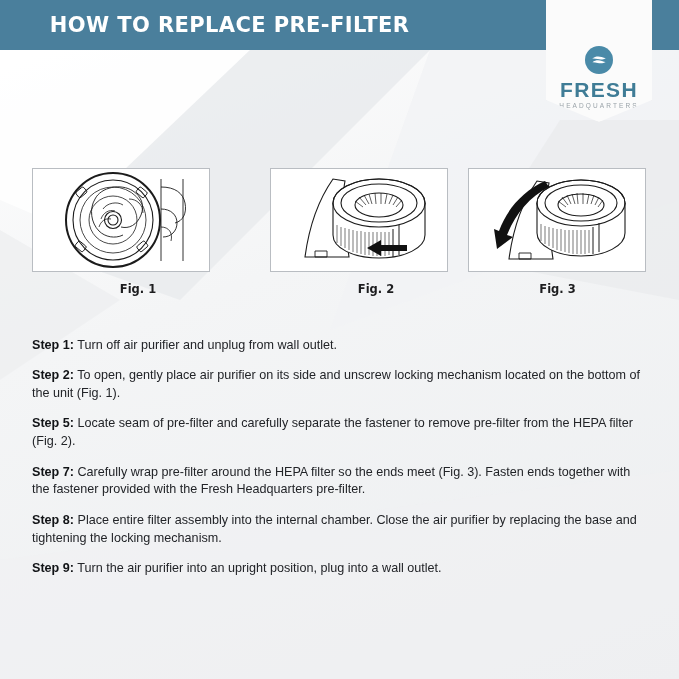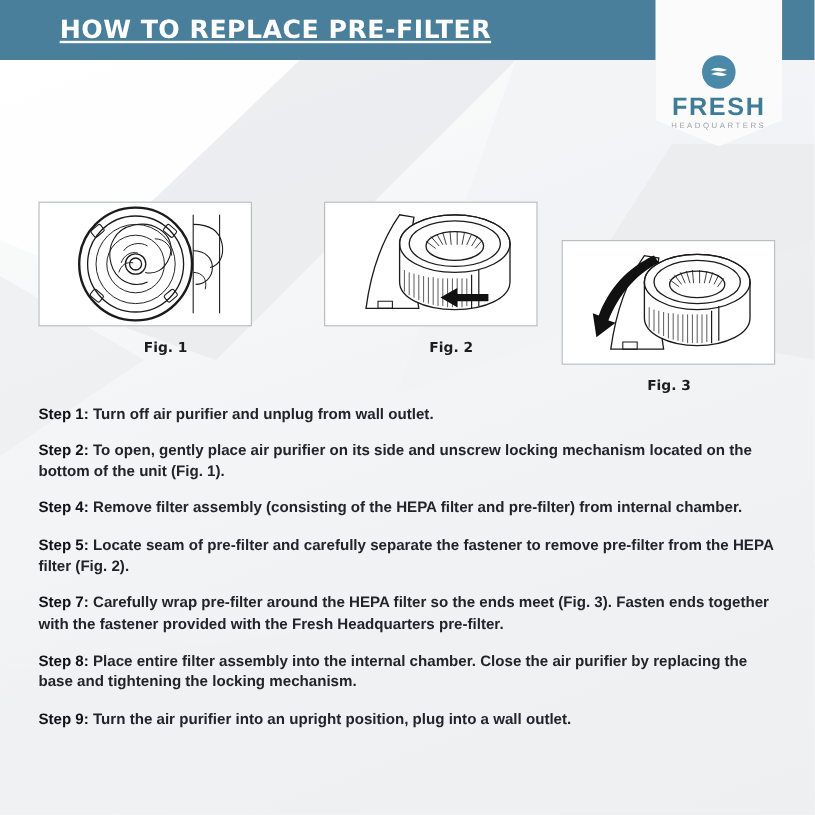--- a/index.html
+++ b/index.html
@@ -45,21 +45,20 @@
     height: 50px;
     display: flex;
     align-items: center;
     justify-content: center;
     color: #ffffff;
     font-size: 21px;
     font-weight: bold;
     letter-spacing: 0.4px;
     font-family: "DejaVu Sans", sans-serif;
     white-space: nowrap;
-    text-decoration: underline;
   }
 
   
   .logo-ribbon {
     position: absolute;
     left: 546px;
     top: 0;
     width: 106px;
     height: 122px;
     background: #fbfbfb;
@@ -120,21 +119,21 @@
   .figure-caption {
     text-align: center;
     margin-top: 10px;
     font-size: 11.5px;
     font-weight: bold;
     color: #1d1d1f;
     font-family: "DejaVu Sans", sans-serif;
   }
   #fig1 { left: 32px;  width: 212px; }
   #fig2 { left: 250px; width: 212px; padding-left: 20px; }
-  #fig3 { left: 468px; width: 179px; margin-top: 32px; }
+  #fig3 { left: 468px; width: 179px; }
   #fig1 .figure-frame,
   #fig2 .figure-frame,
   #fig3 .figure-frame { width: 178px; height: 104px; }
 
   
   .steps {
     position: absolute;
     left: 32px;
     top: 324px;
     width: 615px;
@@ -144,21 +143,21 @@
     font-size: 12.6px;
     line-height: 1.40;
     margin-bottom: 13px;
     font-family: "Liberation Sans", sans-serif;
   }
   .step:last-child { margin-bottom: 0; }
   .step-label {
     font-weight: bold;
     color: #111316;
   }
-  .step-text { font-weight: bold; }
+  .step-text { font-weight: normal; }
 </style>
 </head>
 <body>
 
 <div class="page">
 
   <svg class="bg-shapes" width="679" height="679" viewBox="0 0 679 679">
     <polygon points="0,50 250,50 70,230 0,200" fill="#ffffff" opacity="0.75"></polygon>
     <polygon points="250,50 430,50 180,300 40,250" fill="#e9ebed" opacity="0.85"></polygon>
     <polygon points="430,50 679,50 679,200 330,330" fill="#f2f3f5" opacity="0.9"></polygon>
@@ -326,24 +325,20 @@
   <div class="steps">
     <p class="step">
       <span class="step-label">Step 1:</span>
       <span class="step-text">Turn off air purifier and unplug from wall outlet.</span>
     </p>
     <p class="step">
       <span class="step-label">Step 2:</span>
       <span class="step-text">To open, gently place air purifier on its side and unscrew locking mechanism located on the bottom of the unit (Fig. 1).</span>
     </p>
     <p class="step">
-      <span class="step-label">Step 4:</span>
-      <span class="step-text">Remove filter assembly (consisting of the HEPA filter and pre-filter) from internal chamber.</span>
-    </p>
-    <p class="step">
       <span class="step-label">Step 5:</span>
       <span class="step-text">Locate seam of pre-filter and carefully separate the fastener to remove pre-filter from the HEPA filter (Fig. 2).</span>
     </p>
     <p class="step">
       <span class="step-label">Step 7:</span>
       <span class="step-text">Carefully wrap pre-filter around the HEPA filter so the ends meet (Fig. 3). Fasten ends together with the fastener provided with the Fresh Headquarters pre-filter.</span>
     </p>
     <p class="step">
       <span class="step-label">Step 8:</span>
       <span class="step-text">Place entire filter assembly into the internal chamber. Close the air purifier by replacing the base and tightening the locking mechanism.</span>

